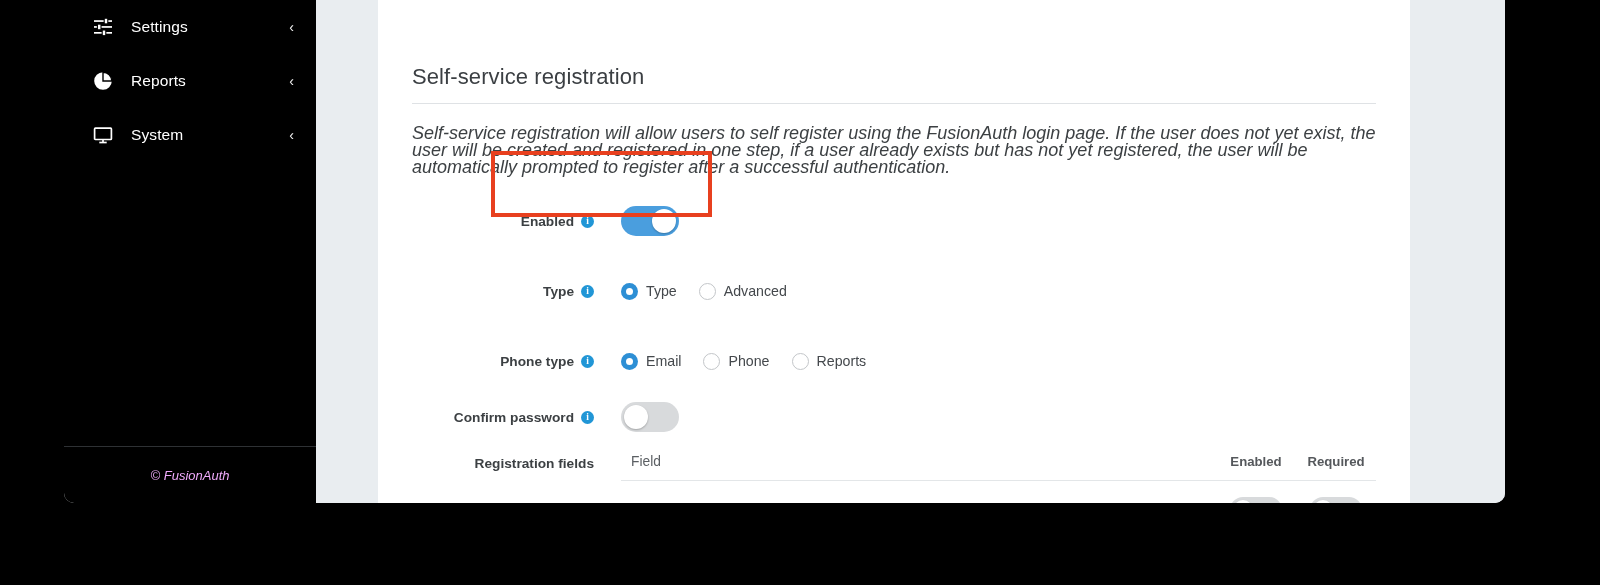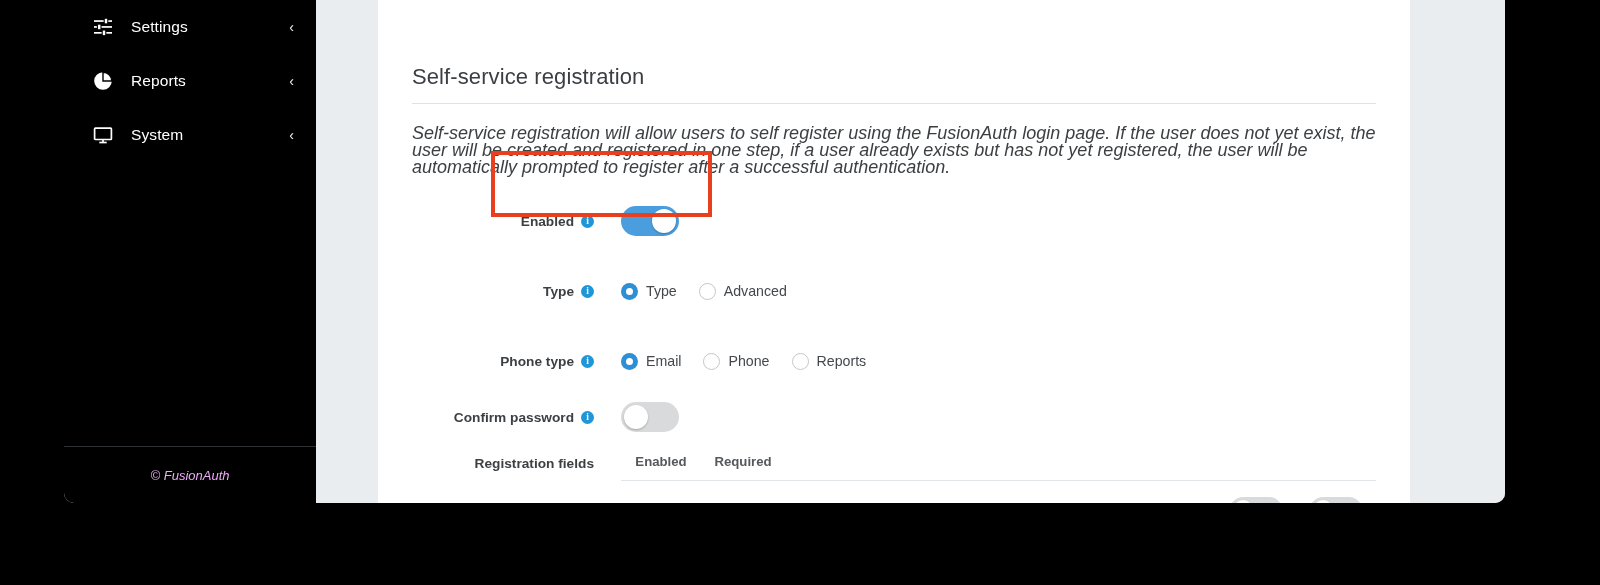--- a/index.html
+++ b/index.html
@@ -430,20 +430,21 @@
         </div>
 
         <div class="form-row row-regfields">
           <div class="f-label" style="padding-top:2px">
             <span>Registration fields</span>
           </div>
           <div class="f-control" style="align-items:flex-start;flex:1">
             <div class="reg-table">
 
               <div class="rt-head">
+                <div class="rt-field">Field</div>
                 <div class="rt-col">Enabled</div>
                 <div class="rt-col">Required</div>
               </div>
 
               <div class="rt-row">
                 <div class="rt-field">Birthdate</div>
                 <div class="rt-col">
                   <div class="toggle small off">
                     <span class="knob"></span>
                   </div>

